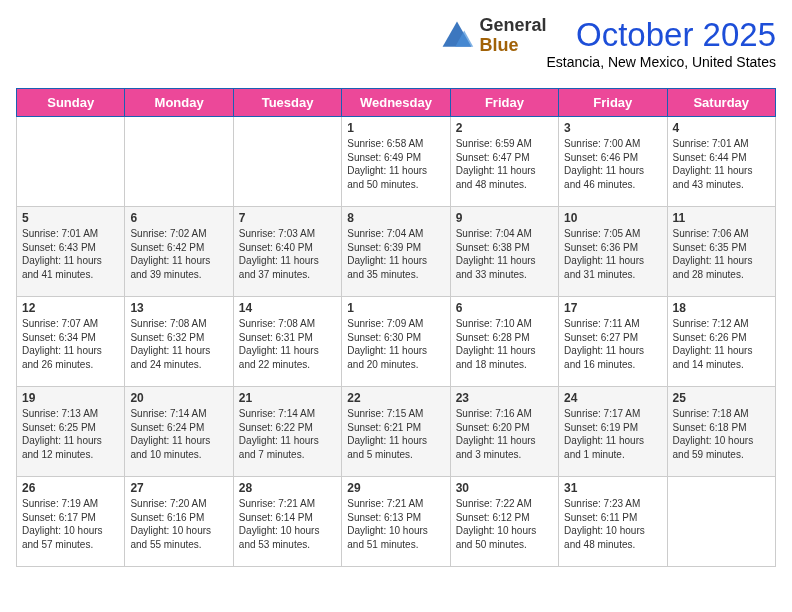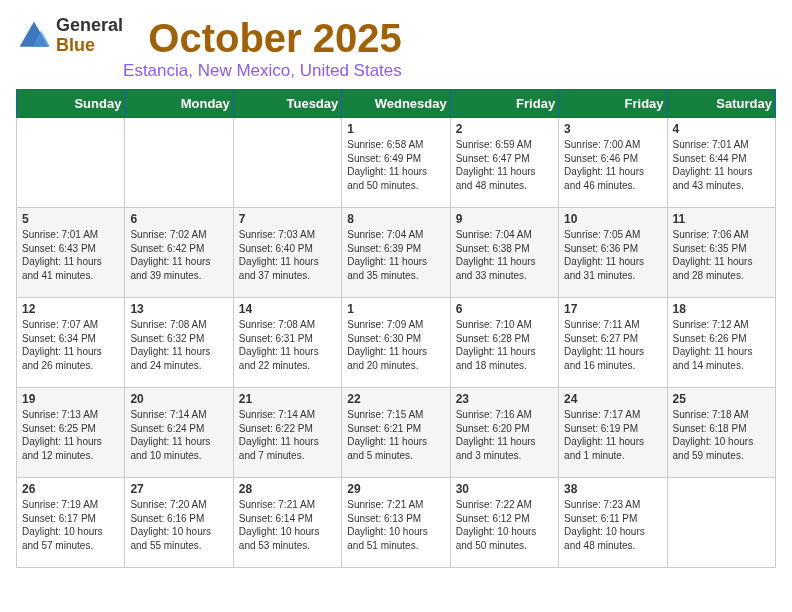--- a/index.html
+++ b/index.html
@@ -6,22 +6,22 @@
     body {
       font-family: Arial, sans-serif;
       background: #fff;
       width: 792px;
       min-height: 612px;
       padding: 16px;
     }
     .header {
       display: flex;
       align-items: flex-start;
-      justify-content: flex-start;
-      margin-bottom: 8px;
+      justify-content: flex-end;
+      margin-bottom: 18px;
     }
     .logo {
       display: flex;
       align-items: center;
       gap: 4px;
     }
     .logo-text {
       font-size: 18px;
       font-weight: bold;
       line-height: 1.1;
@@ -29,40 +29,40 @@
     .logo-general { color: #333; }
     .logo-blue { color: #a16207; }
     .logo-icon {
       width: 36px;
       height: 36px;
     }
     .title-block {
       text-align: right;
     }
     .calendar-title {
-      font-size: 40px;
-      font-weight: bold;
-      color: #a16207;
+      font-size: 33px;
+      font-weight: normal;
+      color: #1d4ed8;
     }
     .calendar-subtitle {
-      font-size: 17px;
-      color: #8b5cf6;
+      font-size: 14px;
+      color: #000000;
     }
     .calendar {
       width: 100%;
       border-collapse: collapse;
       border: 1px solid #ccc;
     }
     .calendar th {
-      background-color: #15803d;
+      background-color: #ec4899;
       color: #fff;
       padding: 6px 3px;
       font-size: 13px;
       font-weight: bold;
-      text-align: right;
+      text-align: center;
       border: 1px solid #1a5fb4;
     }
     .calendar td {
       width: 108px;
       vertical-align: top;
       padding: 4px 5px;
       border: 1px solid #ccc;
       font-size: 10.5px;
       color: #333;
       height: 90px;
@@ -247,19 +247,19 @@
         </td>
         <td>
           <span class="day-number">29</span>
           <div class="cell-text">Sunrise: 7:21 AM<br>Sunset: 6:13 PM<br>Daylight: 10 hours and 51 minutes.</div>
         </td>
         <td>
           <span class="day-number">30</span>
           <div class="cell-text">Sunrise: 7:22 AM<br>Sunset: 6:12 PM<br>Daylight: 10 hours and 50 minutes.</div>
         </td>
         <td>
-          <span class="day-number">38</span>
+          <span class="day-number">31</span>
           <div class="cell-text">Sunrise: 7:23 AM<br>Sunset: 6:11 PM<br>Daylight: 10 hours and 48 minutes.</div>
         </td>
         <td class="empty-cell"></td>
       </tr>
     </tbody>
 </table>
 
 </body></html>

